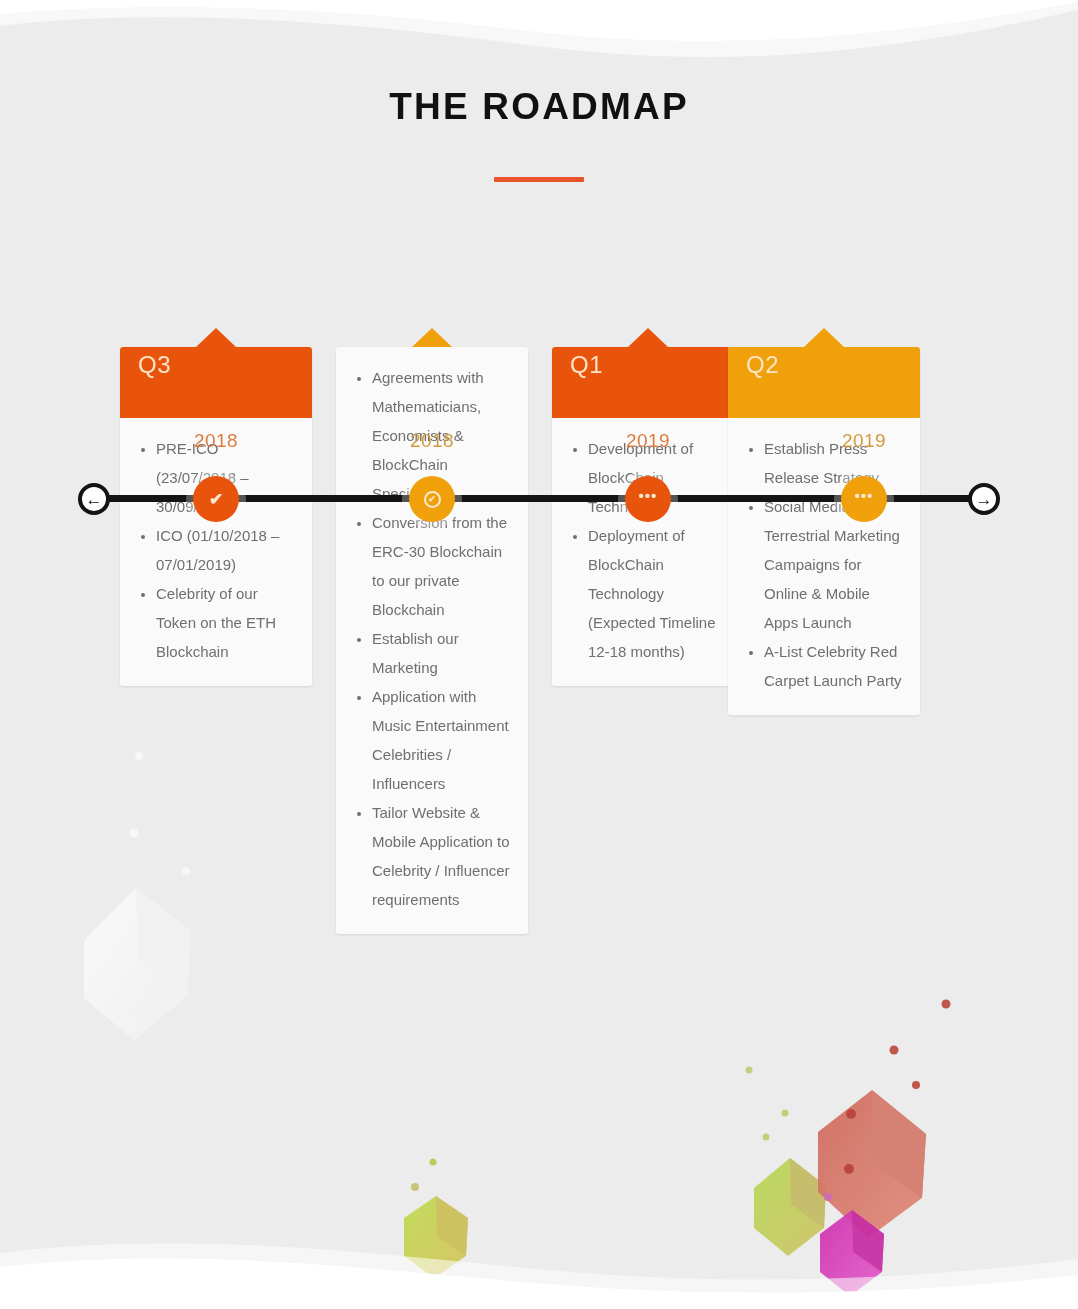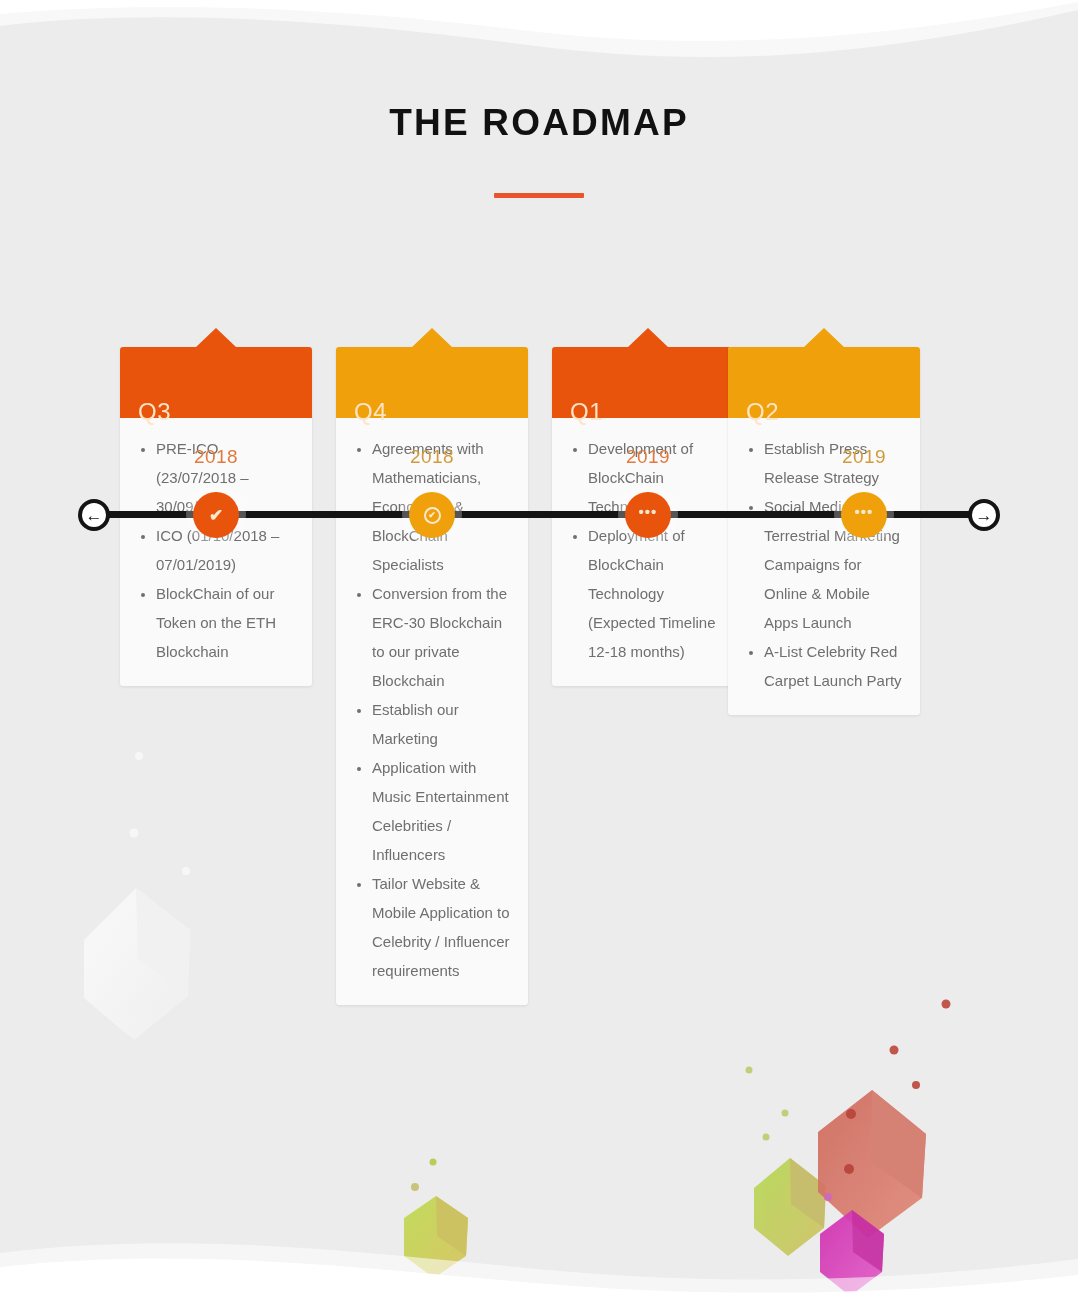--- a/index.html
+++ b/index.html
@@ -37,21 +37,21 @@
   .page-head {
     position: relative; z-index: 5;
     text-align: center;
     padding-top: 88px;
   }
   .page-title {
     font-size: 37px;
     font-weight: bold;
     letter-spacing: 2.2px;
     color: #111111;
-    margin: 16px;
+    margin: 0;
     line-height: 1;
   }
   .title-rule {
     width: 90px; height: 5px;
     background: #e8552a;
     margin: 52px auto 0;
     border-radius: 1px;
   }
 
   
@@ -142,21 +142,21 @@
     margin-left: -20px;
     width: 0; height: 0;
     border-left: 20px solid transparent;
     border-right: 20px solid transparent;
   }
   .card-head {
     position: relative;
     height: 71px;
     border-radius: 3px 3px 0 0;
     display: flex;
-    align-items: flex-end;
+    align-items: flex-start;
     padding: 0 18px;
   }
   .card-head-label {
     color: #fde4c4;
     font-size: 24px;
     font-weight: normal;
     letter-spacing: .5px;
     line-height: 1;
     position: relative;
     top: 6px;
@@ -299,30 +299,27 @@
 
   <div class="card" style="left:120px;">
     <div class="card-notch" style="border-bottom:19px solid #e8540c;"></div>
     <div class="card-head" style="background:#e8540c;">
       <span class="card-head-label">Q3</span>
     </div>
     <div class="card-body">
       <ul class="card-list">
         <li>PRE-ICO (23/07/2018 – 30/09/2018)</li>
         <li>ICO (01/10/2018 – 07/01/2019)</li>
-        <li>BlockChain of our Token on the ETH Blockchain</li>
+        <li>Celebrity of our Token on the ETH Blockchain</li>
       </ul>
     </div>
   </div>
 
   <div class="card" style="left:336px;">
     <div class="card-notch" style="border-bottom:19px solid #efa00b;"></div>
-    <div class="card-head" style="background:#efa00b;">
-      <span class="card-head-label">Q4</span>
-    </div>
     <div class="card-body">
       <ul class="card-list">
         <li>Agreements with Mathematicians, Economists &amp; BlockChain Specialists</li>
         <li>Conversion from the ERC-30 Blockchain to our private Blockchain</li>
         <li>Establish our Marketing</li>
         <li>Application with Music Entertainment Celebrities / Influencers</li>
         <li>Tailor Website &amp; Mobile Application to Celebrity / Influencer requirements</li>
       </ul>
     </div>
   </div>

